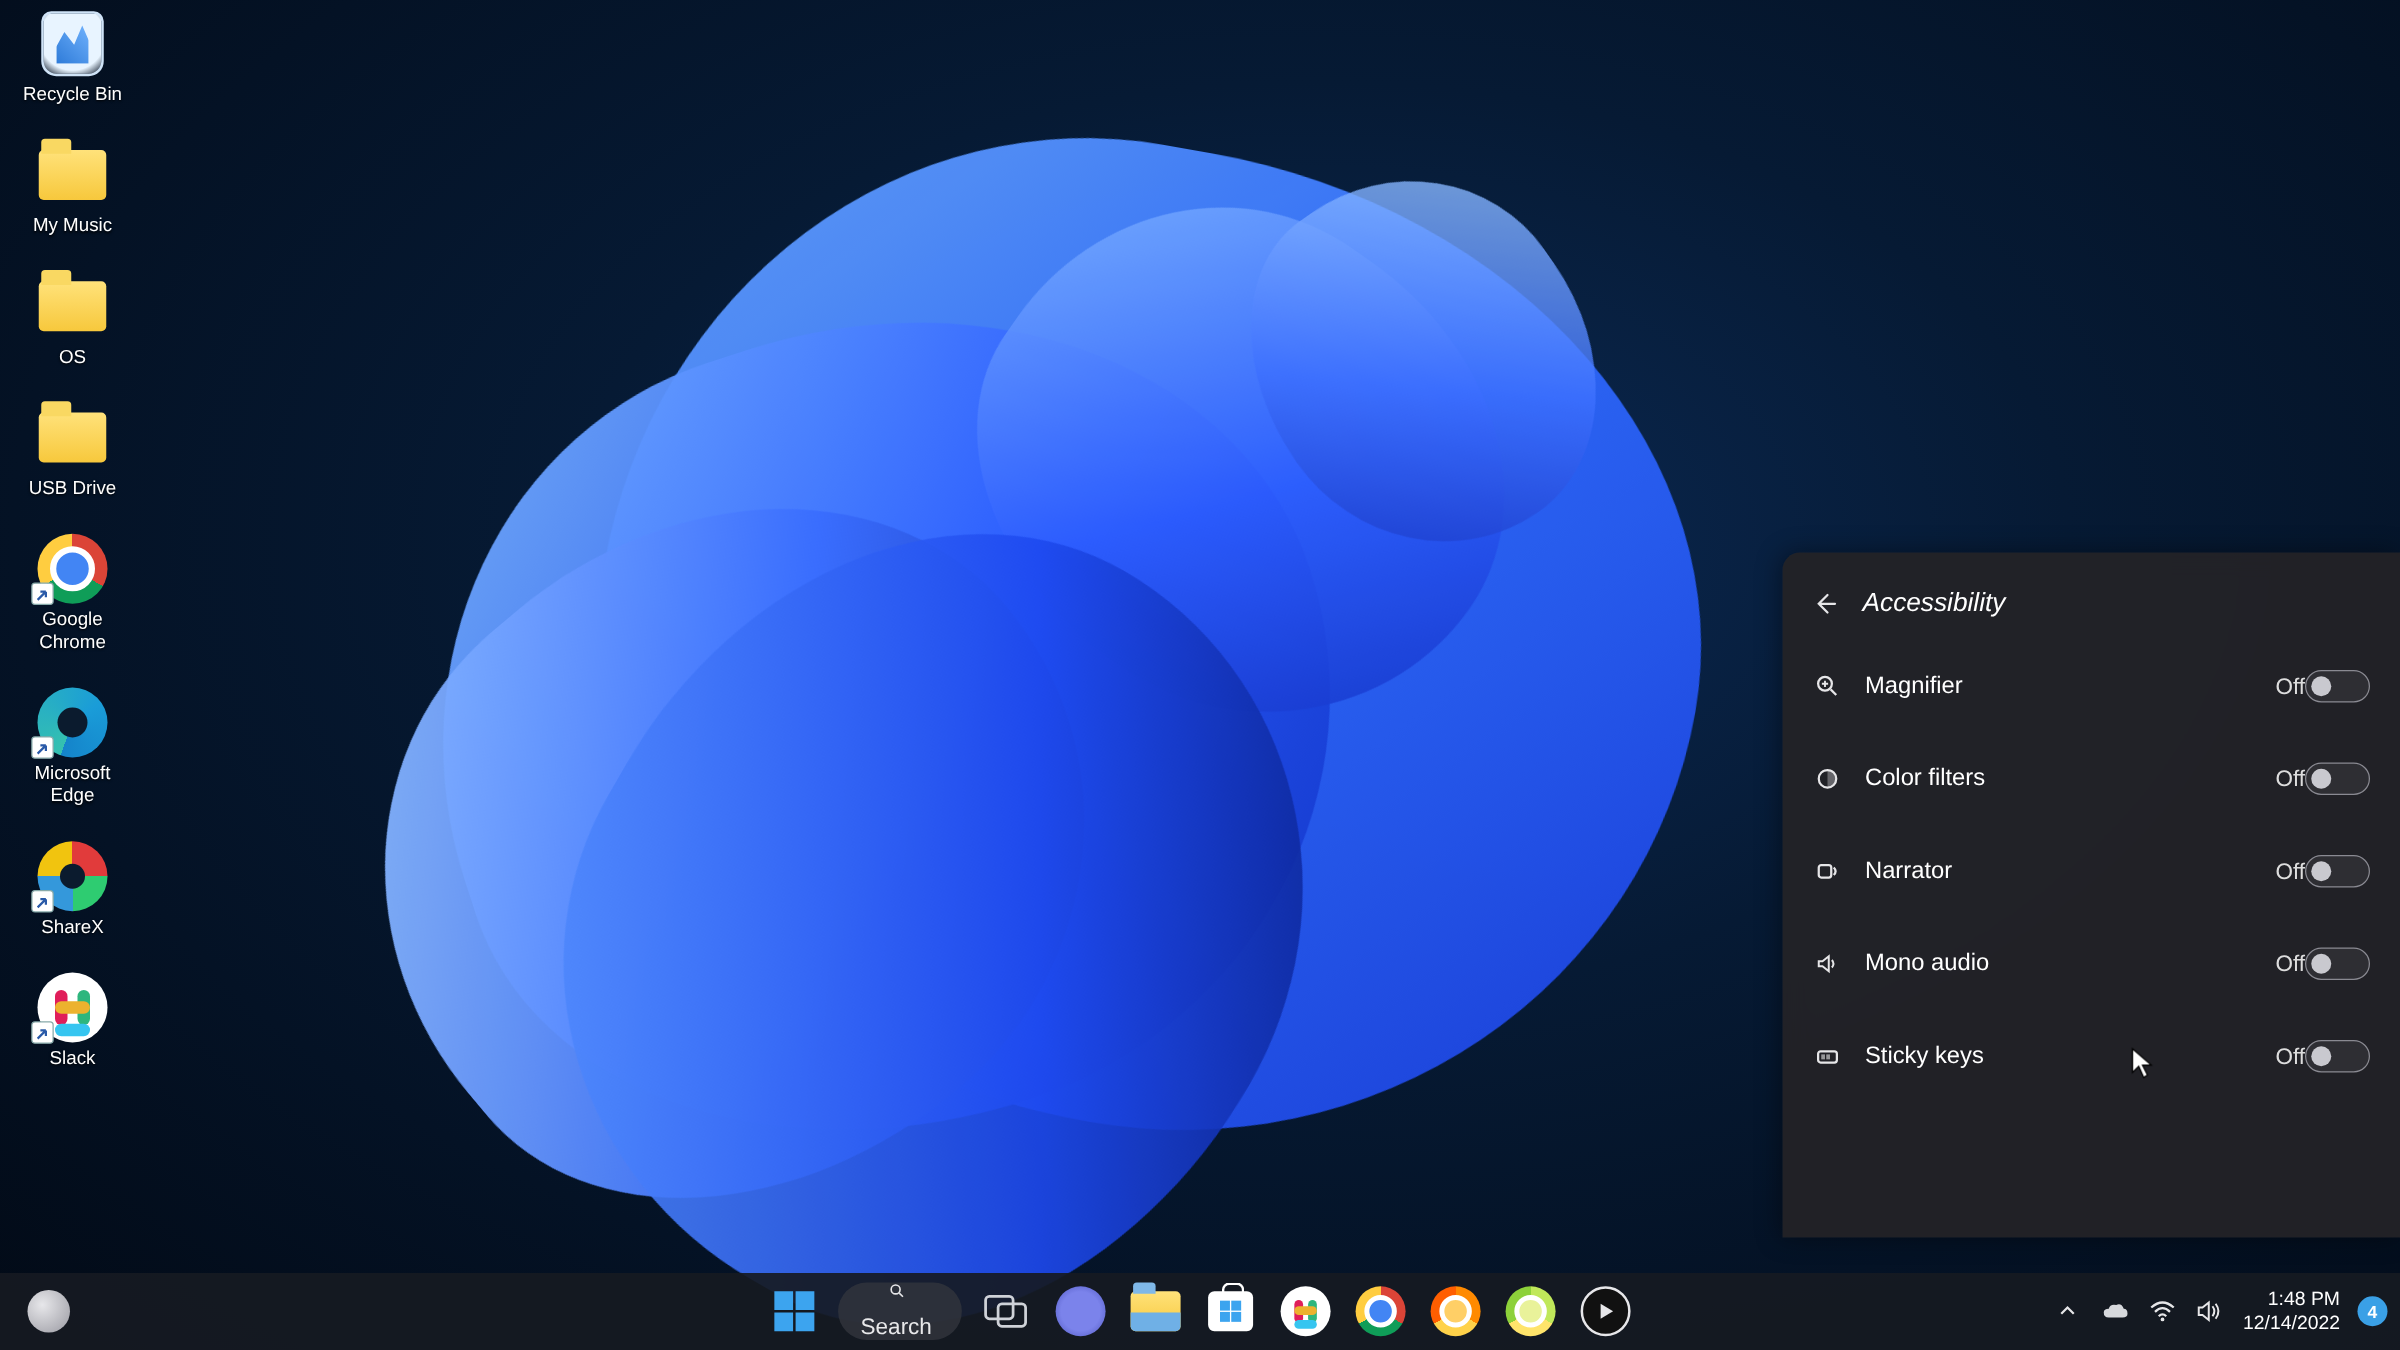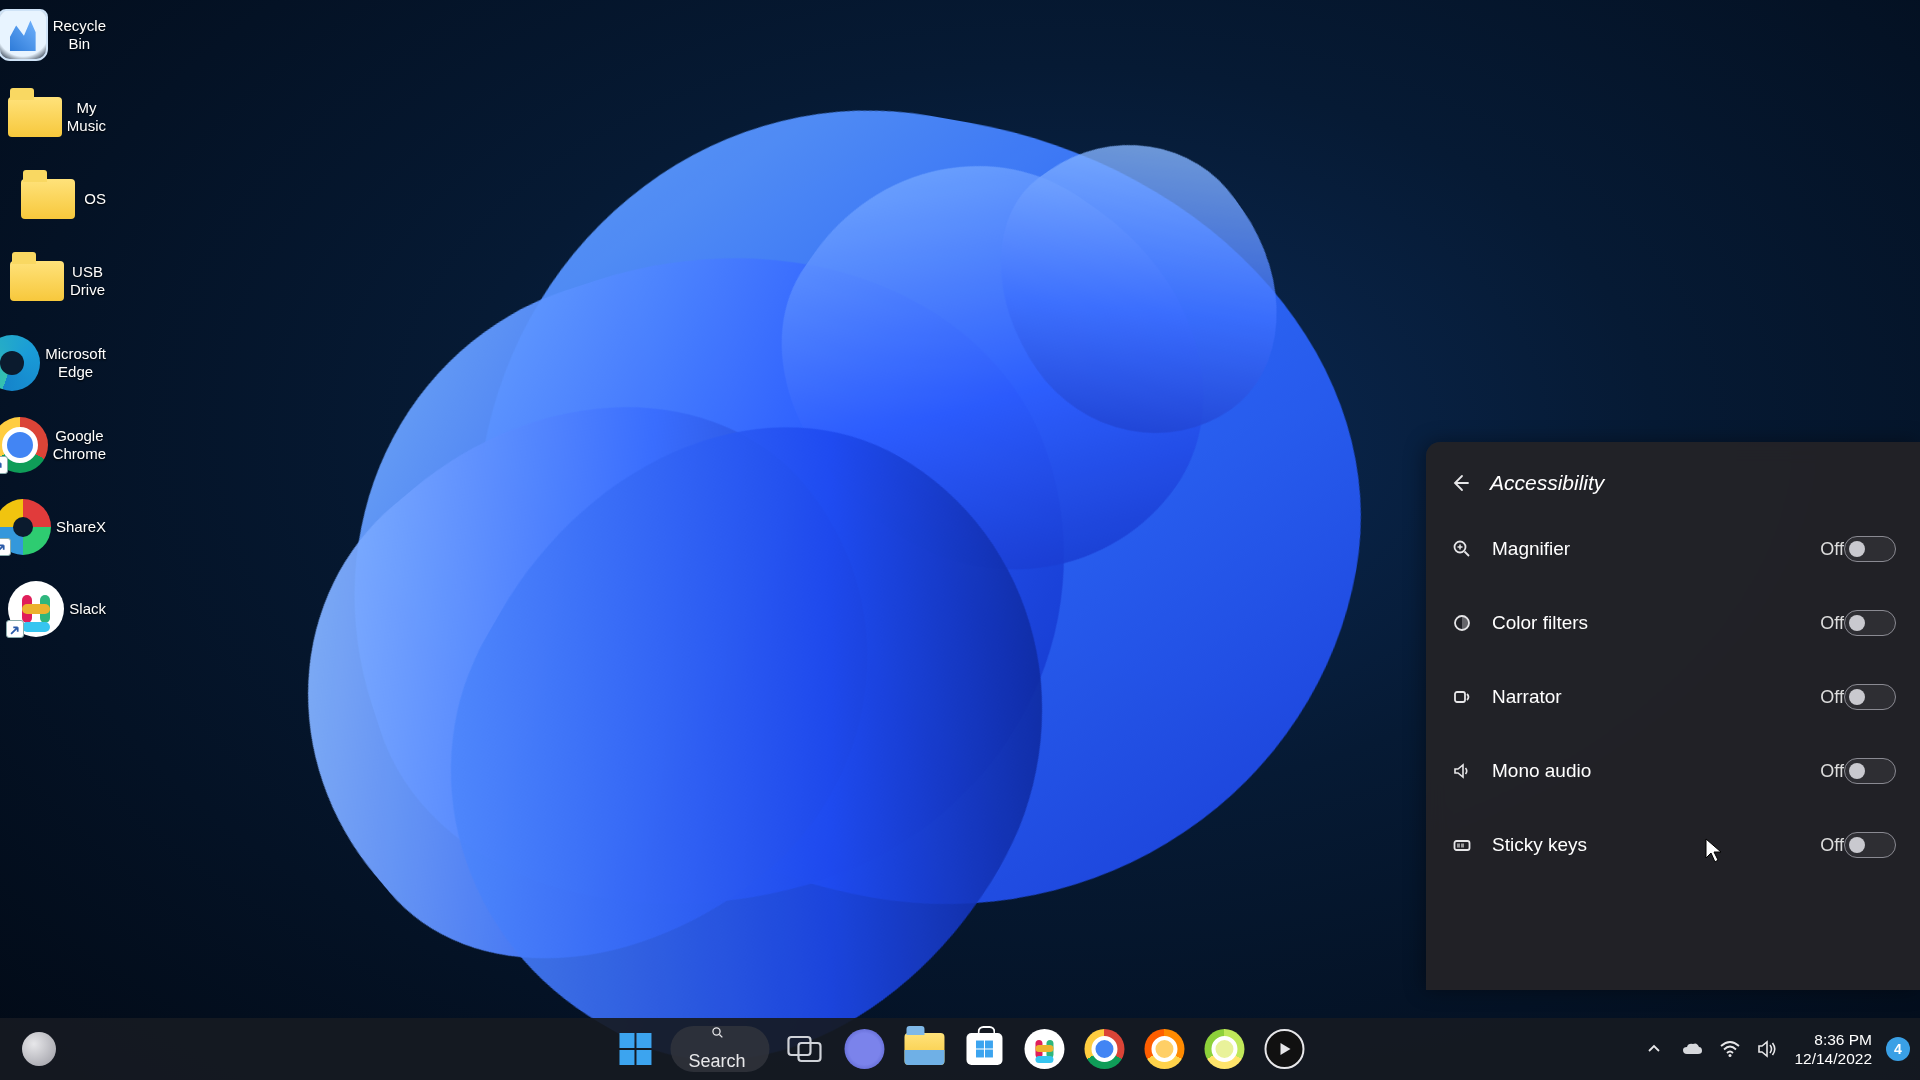--- a/index.html
+++ b/index.html
@@ -14,21 +14,21 @@
 .petal { position:absolute; border-radius:50% 60% 55% 60% / 60% 55% 60% 50%; background:linear-gradient(135deg,#6aa8ff 0%, #2f6cff 45%, #1b3fe0 100%); filter:blur(.3px); opacity:.95; }
 .p1{ width:880px;height:780px; left:480px; top:120px; transform:rotate(10deg); }
 .p2{ width:720px;height:640px; left:350px; top:260px; transform:rotate(-18deg); background:linear-gradient(135deg,#7cb7ff,#2a5cff 55%,#1030c0); }
 .p3{ width:580px;height:520px; left:300px; top:420px; transform:rotate(-40deg); background:linear-gradient(135deg,#9ac7ff,#3a6eff 55%,#0f27a8); }
 .p4{ width:430px;height:380px; left:780px; top:180px; transform:rotate(35deg); background:linear-gradient(130deg,#85bbff,#2d5dff 55%,#112fbe); opacity:.85;}
 .p5{ width:300px;height:260px; left:990px; top:160px; transform:rotate(55deg); background:linear-gradient(130deg,#9ecdff,#3d70ff 55%,#132fbd); opacity:.8;}
 .p6{ width:640px;height:560px; left:430px; top:460px; transform:rotate(-60deg); background:linear-gradient(150deg,#5a97ff,#1e4af0 60%,#081b7a); opacity:.9;}
 
 
 .desktop-icons { position:absolute; left:10px; top:8px; display:flex; flex-direction:column; gap:28px; }
-.dicon { width:96px; display:flex; align-items:center; gap:5px; cursor:pointer;justify-content:flex-end; }
+.dicon { width:96px; display:flex; flex-direction:column; align-items:center; gap:5px; cursor:pointer; }
 .dicon .ic { width:62px; height:54px; display:flex; align-items:center; justify-content:center; position:relative; }
 .dicon .label { font-size:15px; text-align:center; line-height:1.2; text-shadow:0 1px 2px #000; white-space:pre-line; }
 .folder { width:54px; height:40px; background:linear-gradient(180deg,#ffe27a,#f7c83c); border-radius:4px; position:relative; }
 .folder::before { content:""; position:absolute; left:2px; top:-9px; width:24px; height:12px; background:#f9d862; border-radius:3px 3px 0 0; }
 .recycle { width:50px; height:52px; background:radial-gradient(circle at 50% 40%, #e8f4ff 0 26px, rgba(0,0,0,0)); border-radius:8px 8px 12px 12px; border:2px solid #cfe3f7; position:relative; overflow:hidden;}
 .recycle::after { content:""; position:absolute; inset:6px 10px 8px 10px; background:linear-gradient(45deg,#2e7bd8,#74b5ff); clip-path:polygon(0 60%,25% 25%,55% 55%,80% 10%,100% 45%,100% 100%,0 100%); }
 .circle-icon { width:56px;height:56px;border-radius:50%; display:flex;align-items:center;justify-content:center; }
 .chrome { background:conic-gradient(#db4437 0 120deg,#0f9d58 120deg 240deg,#ffcd40 240deg 360deg); position:relative; }
 .chrome::after{content:"";position:absolute;width:26px;height:26px;border-radius:50%;background:#4285f4;border:5px solid #fff;}
 .edge { background:conic-gradient(from 200deg,#35c1b0,#1a9cd8 60%,#0f6cbd 140%,#0b4f93 200%,#39d19d); position:relative;}
@@ -135,41 +135,41 @@
     <div class="label">OS</div>
   </div>
   <div class="dicon">
     <div class="ic">
         <div class="folder"></div>
       </div>
     <div class="label">USB Drive</div>
   </div>
   <div class="dicon">
     <div class="ic">
+        <div class="circle-icon chrome"></div>
+      <div class="shortcut-arrow">
+          <svg viewBox="0 0 10 10">
+            <path d="M1 9 L7 3 M7 3 H3 M7 3 V7" stroke="#2a5aa8" stroke-width="1.6" fill="none"></path>
+          </svg>
+        </div>
+      </div>
+    <div class="label">Google
+Chrome</div>
+  </div>
+  <div class="dicon">
+    <div class="ic">
         <div class="circle-icon edge"></div>
       <div class="shortcut-arrow">
           <svg viewBox="0 0 10 10">
             <path d="M1 9 L7 3 M7 3 H3 M7 3 V7" stroke="#2a5aa8" stroke-width="1.6" fill="none"></path>
           </svg>
         </div>
       </div>
     <div class="label">Microsoft
 Edge</div>
-  </div>
-  <div class="dicon">
-    <div class="ic">
-        <div class="circle-icon chrome"></div>
-      <div class="shortcut-arrow">
-          <svg viewBox="0 0 10 10">
-            <path d="M1 9 L7 3 M7 3 H3 M7 3 V7" stroke="#2a5aa8" stroke-width="1.6" fill="none"></path>
-          </svg>
-        </div>
-      </div>
-    <div class="label">Google
-Chrome</div>
   </div>
   <div class="dicon">
     <div class="ic">
         <div class="circle-icon sharex"></div>
       <div class="shortcut-arrow">
           <svg viewBox="0 0 10 10">
             <path d="M1 9 L7 3 M7 3 H3 M7 3 V7" stroke="#2a5aa8" stroke-width="1.6" fill="none"></path>
           </svg>
         </div>
       </div>
@@ -365,20 +365,20 @@
           <circle cx="11" cy="15.5" r="1.5" fill="#e6e6e8"></circle>
         </svg>
       </div>
     <div class="tray-ic">
         <svg width="22" height="20" viewBox="0 0 22 20">
           <path d="M2 7 H5 L10 3 V17 L5 13 H2 Z" stroke="#e6e6e8" stroke-width="1.6" fill="none"></path>
           <path d="M13 6 Q16 10 13 14 M15.5 4 Q20 10 15.5 16" stroke="#e6e6e8" stroke-width="1.6" fill="none"></path>
         </svg>
       </div>
     <div class="clock">
-      <div>8:36 PM</div>
+      <div>1:48 PM</div>
       <div>12/14/2022</div>
     </div>
     <div class="notif-badge">
       <span>4</span>
     </div>
   </div>
 </div>
 
 </body></html>

